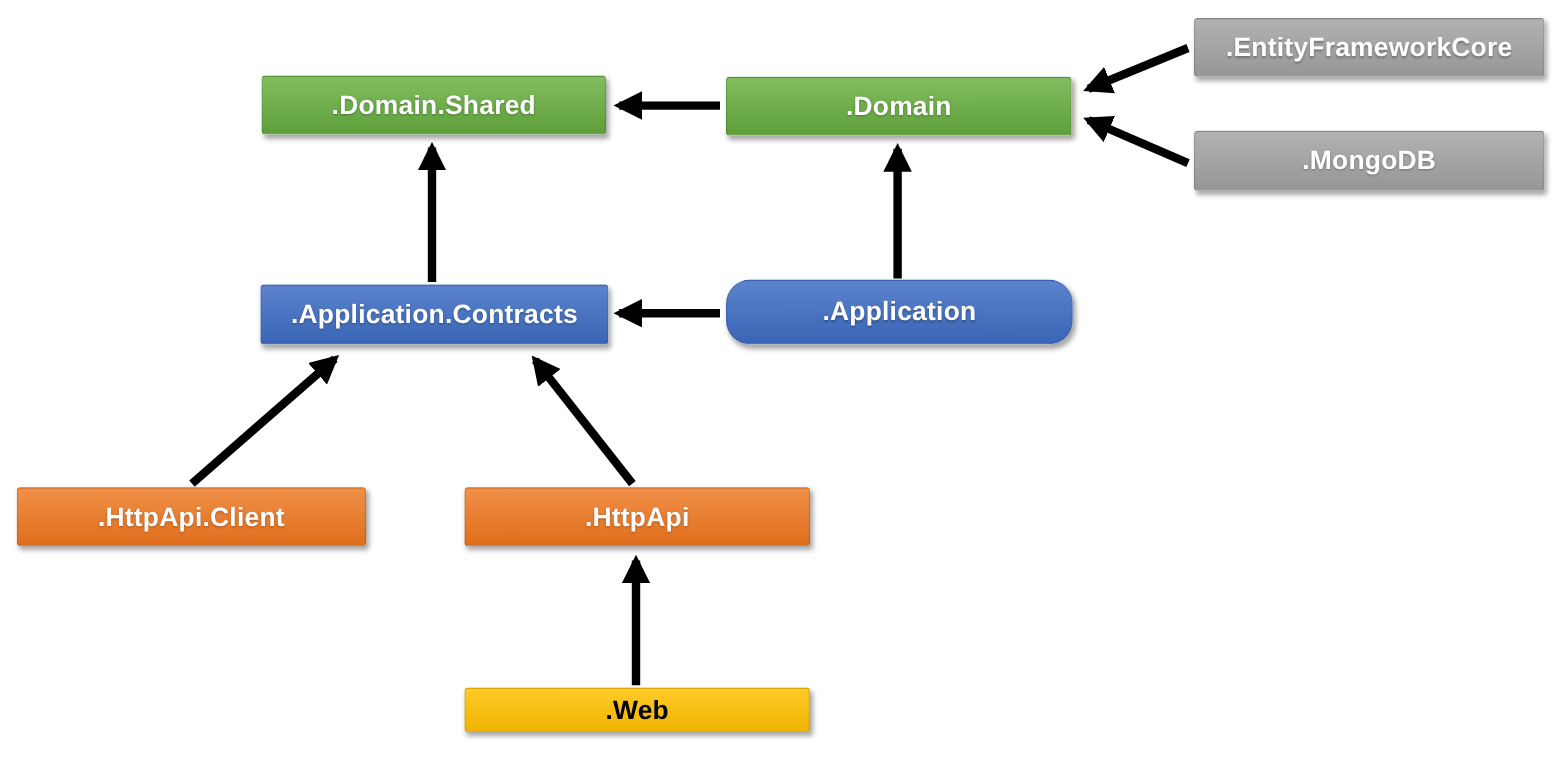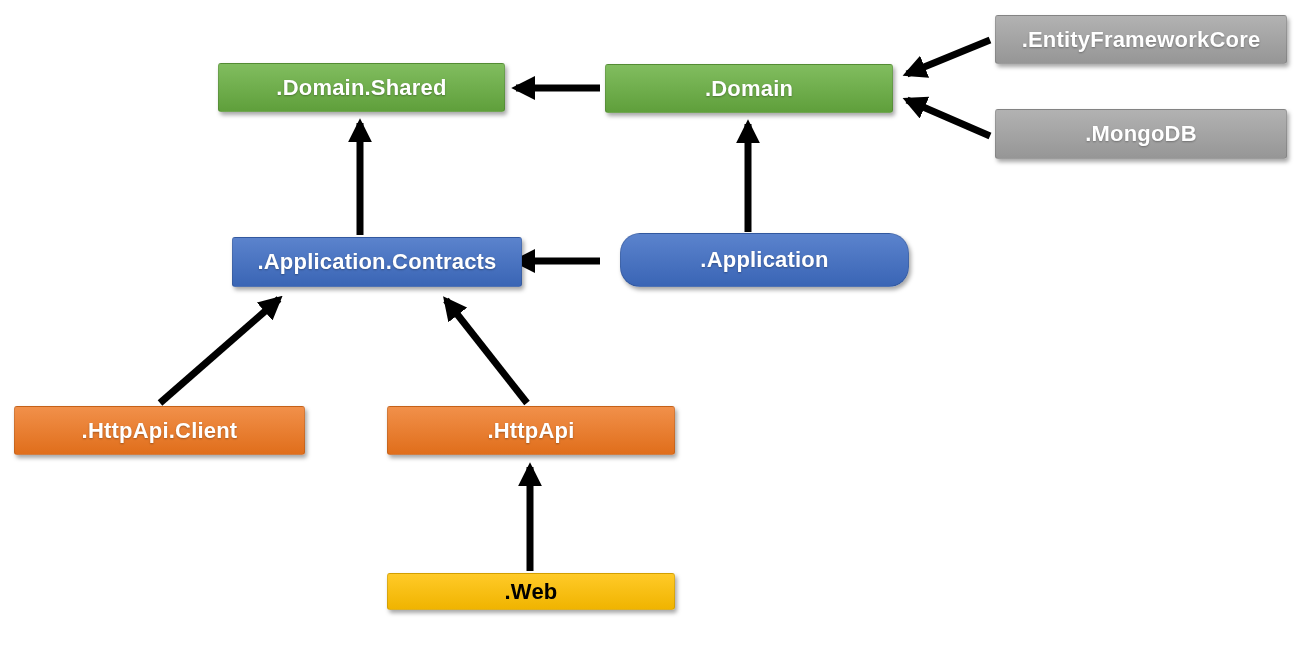--- a/index.html
+++ b/index.html
@@ -32,21 +32,21 @@
     font-size: 22px;
     font-weight: 700;
     letter-spacing: 0.2px;
     color: #ffffff;
     text-shadow: 0 1px 2px rgba(0,0,0,0.30);
     box-shadow: 2px 3px 4px rgba(0,0,0,0.35);
     border: 1px solid rgba(0,0,0,0.12);
     box-sizing: border-box;
   }
   .node.green  { background: linear-gradient(#81bd5f, #5f9f3b); align-items: center; }
-  .node.blue   { background: linear-gradient(#5b83cd, #3a65b5); margin-left: 15px; }
+  .node.blue   { background: linear-gradient(#5b83cd, #3a65b5); }
   .node.gray   { background: linear-gradient(#b2b2b2, #969696); }
   .node.orange { background: linear-gradient(#f1904a, #e06e1b); text-align: center; }
   .node.yellow {
     background: linear-gradient(#ffca28, #f0b400);
     color: #000000;
     text-shadow: none;
   }
 </style>
 </head>
 <body>

